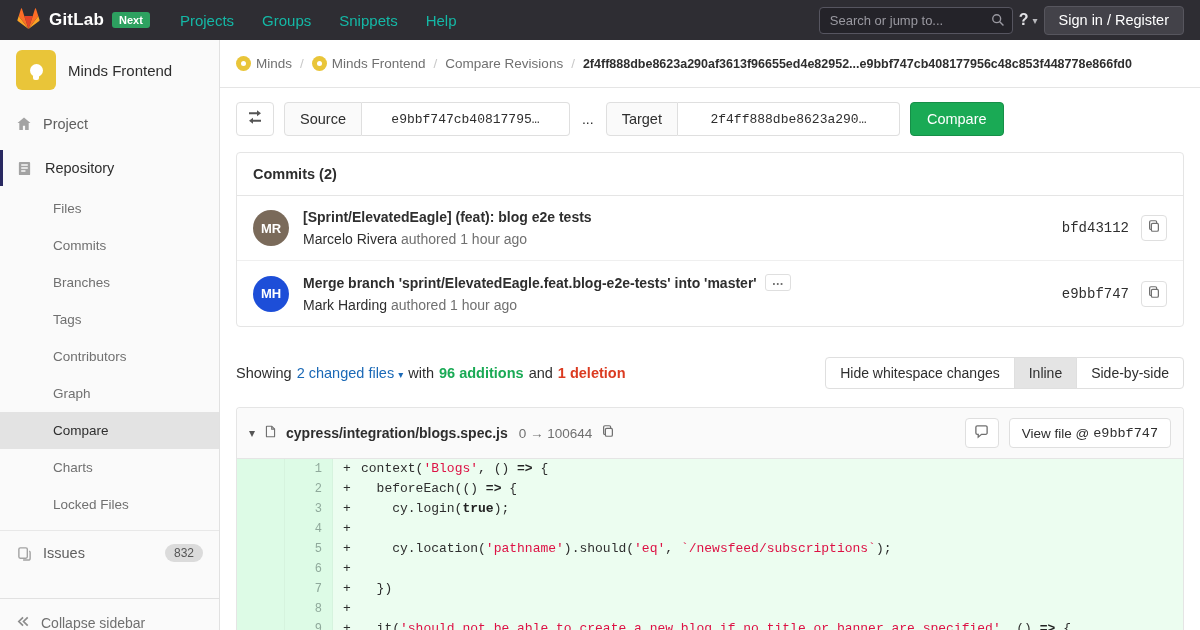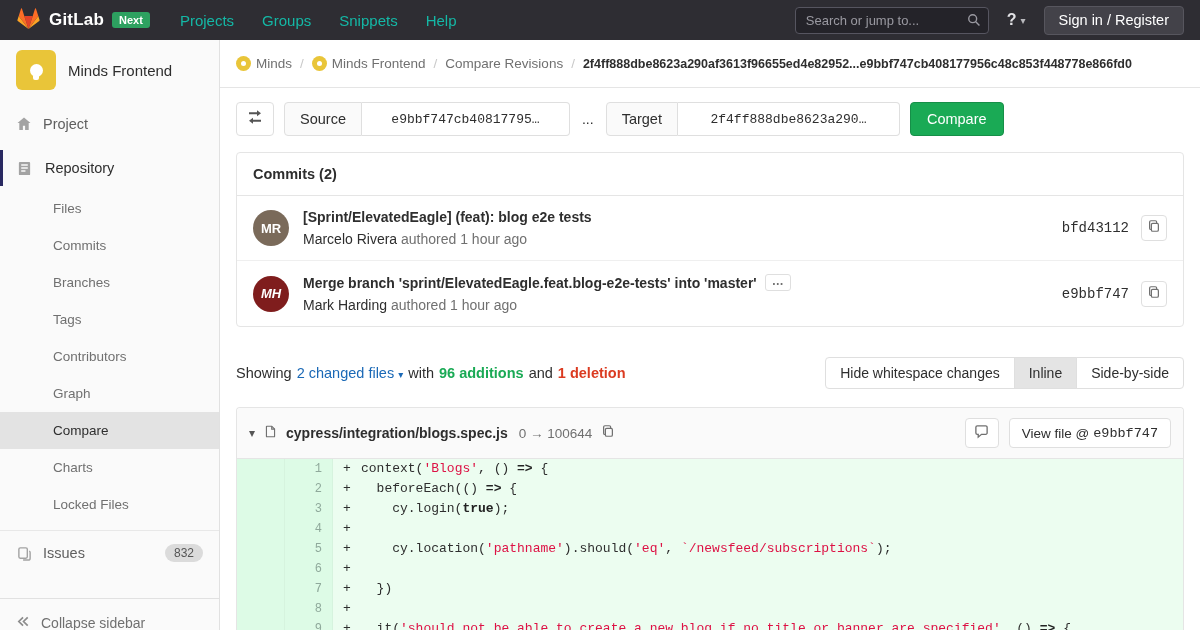--- a/index.html
+++ b/index.html
@@ -8,21 +8,21 @@
   .mono { font-family:"Liberation Mono","DejaVu Sans Mono",monospace; }
 
   
   .navbar { height:40px; background:#2e2d33; display:flex; align-items:center; padding:0 16px; }
   .brand { display:flex; align-items:center; gap:8px; }
   .brand-name { color:#fff; font-size:17px; font-weight:600; letter-spacing:.2px; }
   .next-badge { background:#2da160; color:#fff; font-size:11px; font-weight:700;
                 padding:2px 7px; border-radius:3px; }
   .nav-links { display:flex; gap:28px; margin-left:30px; }
   .nav-links span { color:#14b8a6; font-size:15px; cursor:pointer; }
-  .nav-right { margin-left:auto; display:flex; align-items:center; gap:18px; }
+  .nav-right { margin-left:auto; display:flex; align-items:center; gap:6px; }
   .search-box { position:relative; width:194px; }
   .search-box input { width:100%; height:27px; background:#242329; border:1px solid #565560;
                       border-radius:4px; color:#a5a4ab; font-size:13px; padding:0 30px 0 10px;
                       font-family:"Liberation Sans",sans-serif; }
   .search-box input::placeholder { color:#9a99a1; }
   .search-icon { position:absolute; right:8px; top:6px; }
   .help-menu { display:flex; align-items:center; gap:4px; cursor:pointer; }
   .help-q { color:#e2e2e6; font-size:16px; font-weight:700; }
   .caret { color:#b8b8bd; font-size:10px; }
   .signin-btn { background:#434249; border:1px solid #57565e; color:#fff; font-size:14.5px;
@@ -92,21 +92,21 @@
 
   
   .panel { margin-top:16px; border:1px solid #e5e5e5; border-radius:4px; }
   .panel-header { padding:13px 16px; border-bottom:1px solid #e5e5e5; font-size:14.5px;
                   font-weight:600; color:#2e2e2e; }
   .commit-row { display:flex; align-items:center; padding:13px 16px; }
   .commit-row + .commit-row { border-top:1px solid #efefef; }
   .avatar { width:36px; height:36px; border-radius:50%; color:#fff; font-size:13px; font-weight:600;
             display:flex; align-items:center; justify-content:center; flex:0 0 auto; }
   .avatar.a0 { background:#7a6a5a; }
-  .avatar.a1 { background:#7f1d1d;font-style:italic; }
+  .avatar.a1 { background:#1d4ed8; }
   .commit-main { margin-left:14px; flex:1; min-width:0; }
   .commit-title { font-size:14px; font-weight:600; color:#2e2e2e; display:flex; align-items:center;
                   gap:8px; margin-bottom:6px; cursor:pointer; }
   .ellipsis-btn { border:1px solid #dfdfdf; border-radius:3px; background:#fff; color:#707070;
                   font-size:12px; line-height:10px; padding:1px 6px 4px; cursor:pointer; }
   .commit-meta { font-size:14px; color:#707070; }
   .commit-meta b { font-weight:400; color:#2e2e2e; }
   .commit-right { display:flex; align-items:center; gap:12px; }
   .sha { font-size:14px; color:#2e2e2e; cursor:pointer; }
   .icon-btn { width:26px; height:26px; border:1px solid #dfdfdf; border-radius:4px; background:#fff;

